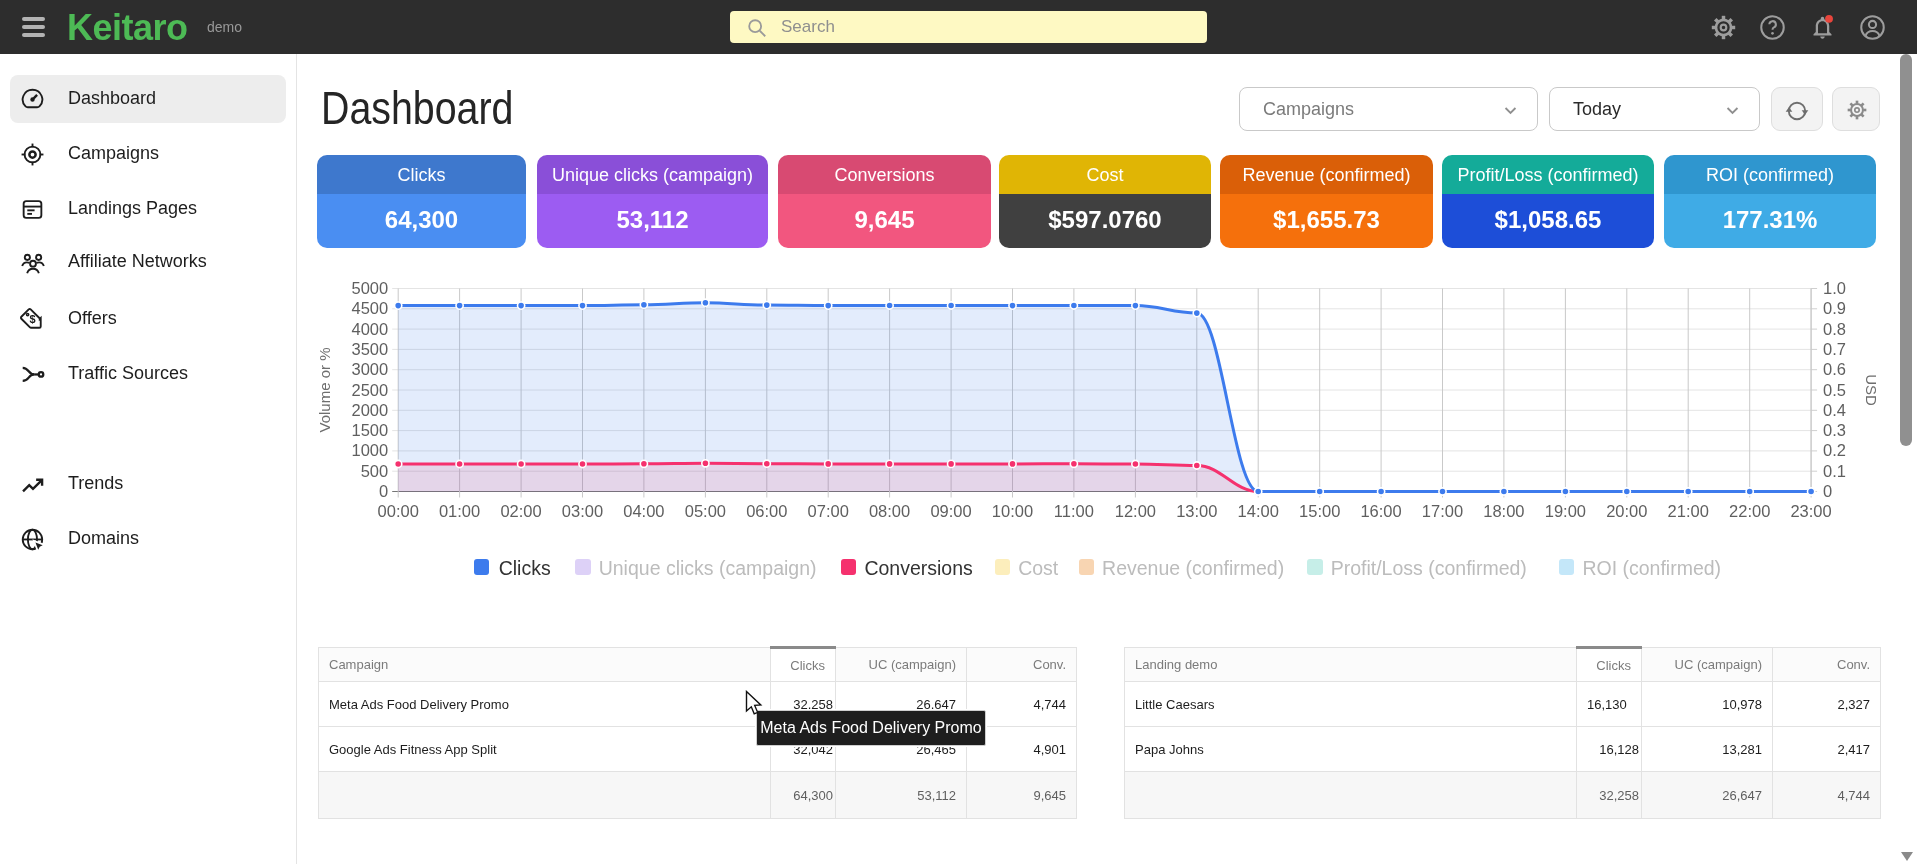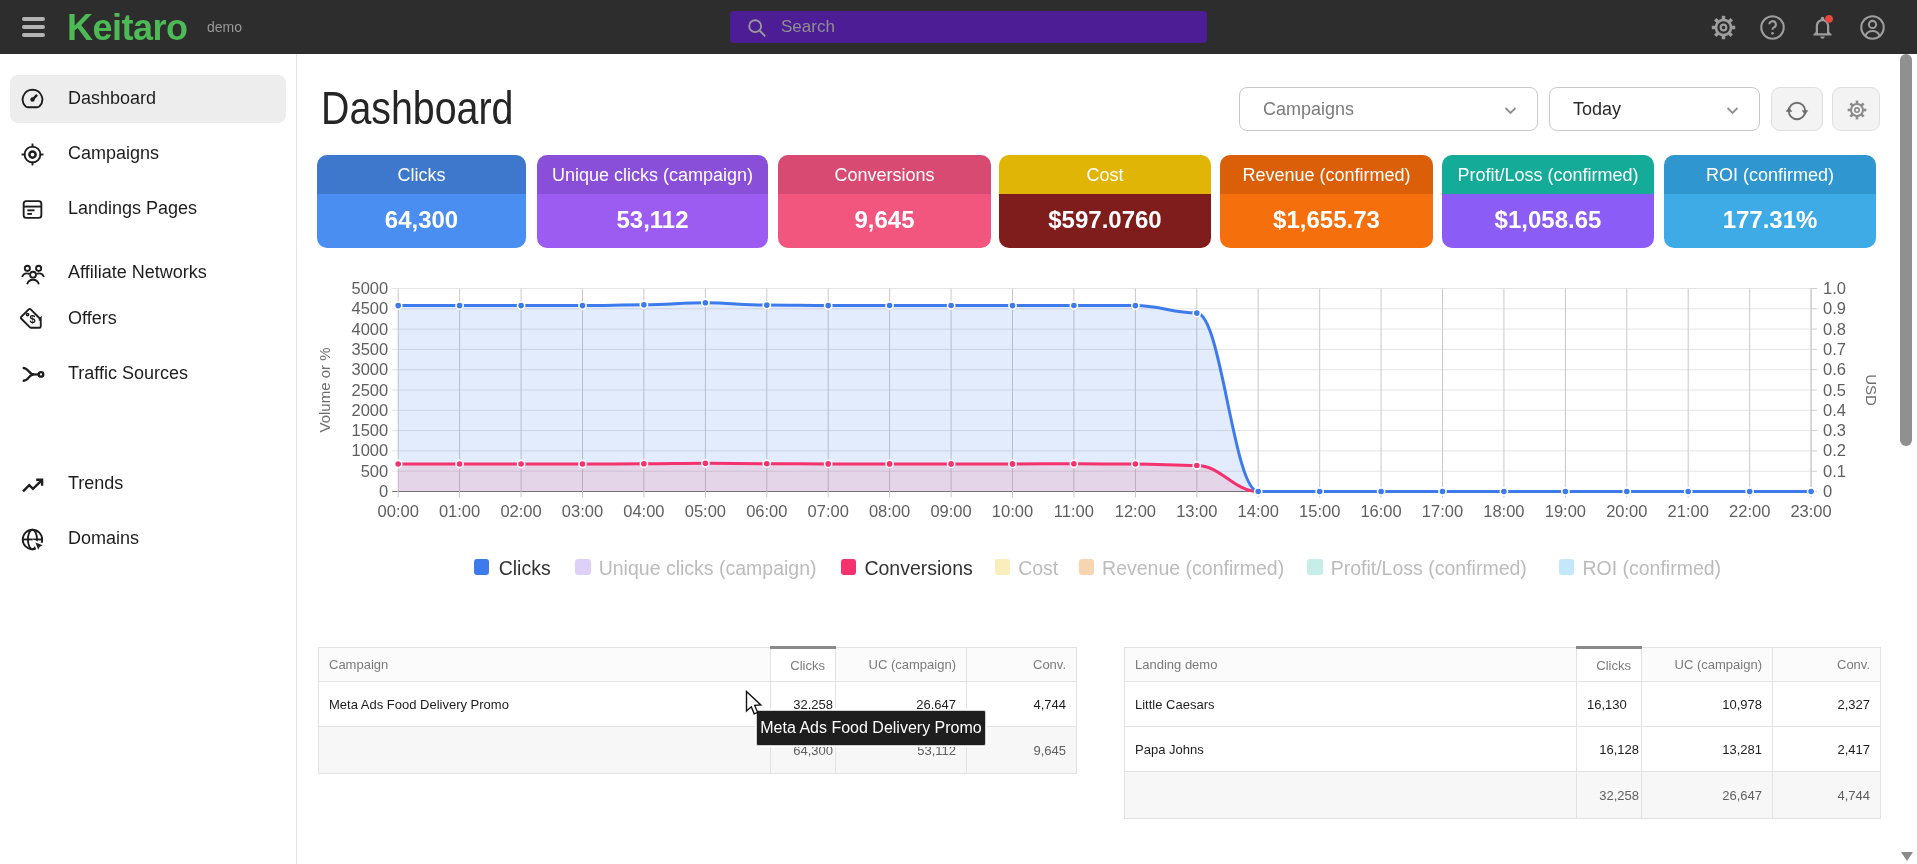--- a/index.html
+++ b/index.html
@@ -3,21 +3,21 @@
 <meta charset="utf-8">
 <style>
 * { margin:0; padding:0; box-sizing:border-box; }
 html,body { width:1917px; height:864px; overflow:hidden; background:#fff;
   font-family:"Liberation Sans", sans-serif; position:relative; }
 
 #topbar { position:absolute; left:0; top:0; width:1917px; height:54px; background:#2d2d2d; }
 #burger div { position:absolute; left:22px; width:23px; height:4px; background:#b3b3b3; border-radius:2px; }
 #logo { position:absolute; left:67px; top:7px; font-size:36px; font-weight:bold; color:#4dba55; letter-spacing:-0.5px; }
 #demo { position:absolute; left:207px; top:19px; font-size:14px; color:#989898; }
-#search { position:absolute; left:730px; top:11px; width:477px; height:32px; background:#4c1d95; border-radius:4px;padding-left:33px; }
+#search { position:absolute; left:730px; top:11px; width:477px; height:32px; background:#fef9c3; border-radius:4px;padding-left:33px; }
 #search span.ph { position:absolute; left:51px; top:6px; font-size:17px; color:#8f8f8f; }
 .topicon { position:absolute; top:14px; width:27px; height:27px; }
 
 #sidebar { position:absolute; left:0; top:54px; width:297px; height:810px; background:#fff; border-right:1px solid #e4e4e4; }
 #sb-active { position:absolute; left:10px; top:21px; width:276px; height:48px; background:#ededed; border-radius:8px; }
 .sbitem { position:absolute; left:0; width:297px; height:55px; }
 .sbitem svg { position:absolute; left:20px; top:50%; margin-top:-12px; }
 .sbitem span { position:absolute; left:68px; top:50%; margin-top:-11px; font-size:18px; color:#1d1d1d; }
 
 #title { position:absolute; left:321px; top:81px; font-size:46px; font-weight:400; color:#252525; transform:scaleX(0.855); transform-origin:left top; }
@@ -114,21 +114,21 @@
     </div>
 <div class="sbitem" style="top:127px">
       <svg width="25" height="25" viewBox="0 0 24 24" fill="none" stroke="#1d1d1d" stroke-width="1.8">
         <rect x="3.5" y="4" width="17" height="16" rx="2.5"></rect>
         <line x1="3.5" y1="9.2" x2="20.5" y2="9.2"></line>
         <line x1="7" y1="12.8" x2="14" y2="12.8"></line>
         <line x1="7" y1="16.2" x2="11.5" y2="16.2"></line>
       </svg>
       <span>Landings Pages</span>
     </div>
-<div class="sbitem" style="top:191px">
+<div class="sbitem" style="top:180px">
       <svg width="26" height="26" viewBox="0 0 24 24" fill="none" stroke="#1d1d1d" stroke-width="1.75">
         <circle cx="6.8" cy="6.8" r="2.4"></circle>
         <circle cx="17.2" cy="6.8" r="2.4"></circle>
         <path d="M2 14.8c.7-2.3 2.3-3.4 4.4-3.4.9 0 1.7.2 2.4.6"></path>
         <path d="M22 14.8c-.7-2.3-2.3-3.4-4.4-3.4-.9 0-1.7.2-2.4.6"></path>
         <circle cx="12" cy="12.6" r="2.7"></circle>
         <path d="M6.6 21.4c.8-2.7 2.8-4.1 5.4-4.1s4.6 1.4 5.4 4.1"></path>
       </svg>
       <span>Affiliate Networks</span>
     </div>
@@ -174,29 +174,29 @@
 <div class="card" style="left:537px;width:231px">
     <div class="hd" style="background:#8a4fd8">Unique clicks (campaign)</div>
     <div class="vl" style="background:#9c5cf2">53,112</div>
   </div>
 <div class="card" style="left:778px;width:213px">
     <div class="hd" style="background:#d84a72">Conversions</div>
     <div class="vl" style="background:#f2567f">9,645</div>
   </div>
 <div class="card" style="left:999px;width:212px">
     <div class="hd" style="background:#e0b505">Cost</div>
-    <div class="vl" style="background:#7f1d1d">$597.0760</div>
+    <div class="vl" style="background:#404040">$597.0760</div>
   </div>
 <div class="card" style="left:1220px;width:213px">
     <div class="hd" style="background:#da5f08">Revenue (confirmed)</div>
     <div class="vl" style="background:#f5700c">$1,655.73</div>
   </div>
 <div class="card" style="left:1442px;width:212px">
     <div class="hd" style="background:#14ab99">Profit/Loss (confirmed)</div>
-    <div class="vl" style="background:#8b5cf6">$1,058.65</div>
+    <div class="vl" style="background:#1d4ed8">$1,058.65</div>
   </div>
 <div class="card" style="left:1664px;width:212px">
     <div class="hd" style="background:#2f96cf">ROI (confirmed)</div>
     <div class="vl" style="background:#3fabe6">177.31%</div>
   </div>
 <svg id="chart" style="position:absolute;left:300px;top:275px" width="1617" height="260" viewBox="0 0 1617 260">
 <line x1="92.2" y1="216.5" x2="1511.1" y2="216.5" stroke="#757575" stroke-width="1.2"></line>
 <line x1="92.2" y1="196.2" x2="1511.1" y2="196.2" stroke="#e4e4e4" stroke-width="1"></line>
 <line x1="92.2" y1="175.9" x2="1511.1" y2="175.9" stroke="#e4e4e4" stroke-width="1"></line>
 <line x1="92.2" y1="155.6" x2="1511.1" y2="155.6" stroke="#e4e4e4" stroke-width="1"></line>
@@ -364,20 +364,26 @@
         <th class="n sorted">Clicks</th>
         <th class="n">UC (campaign)</th>
         <th class="n">Conv.</th>
       </tr>
 <tr>
         <td>Meta Ads Food Delivery Promo</td>
         <td class="n" style="padding-right:2px">32,258</td>
         <td class="n">26,647</td>
         <td class="n">4,744</td>
       </tr>
+<tr>
+        <td>Google Ads Fitness App Split</td>
+        <td class="n" style="padding-right:2px">32,042</td>
+        <td class="n">26,465</td>
+        <td class="n">4,901</td>
+      </tr>
 <tr class="ft">
         <td></td>
         <td class="n" style="padding-right:2px">64,300</td>
         <td class="n">53,112</td>
         <td class="n">9,645</td>
       </tr>
 </tbody>
   </table>
 <table style="position:absolute;left:1124px;top:646px;width:756px">
 <colgroup>

